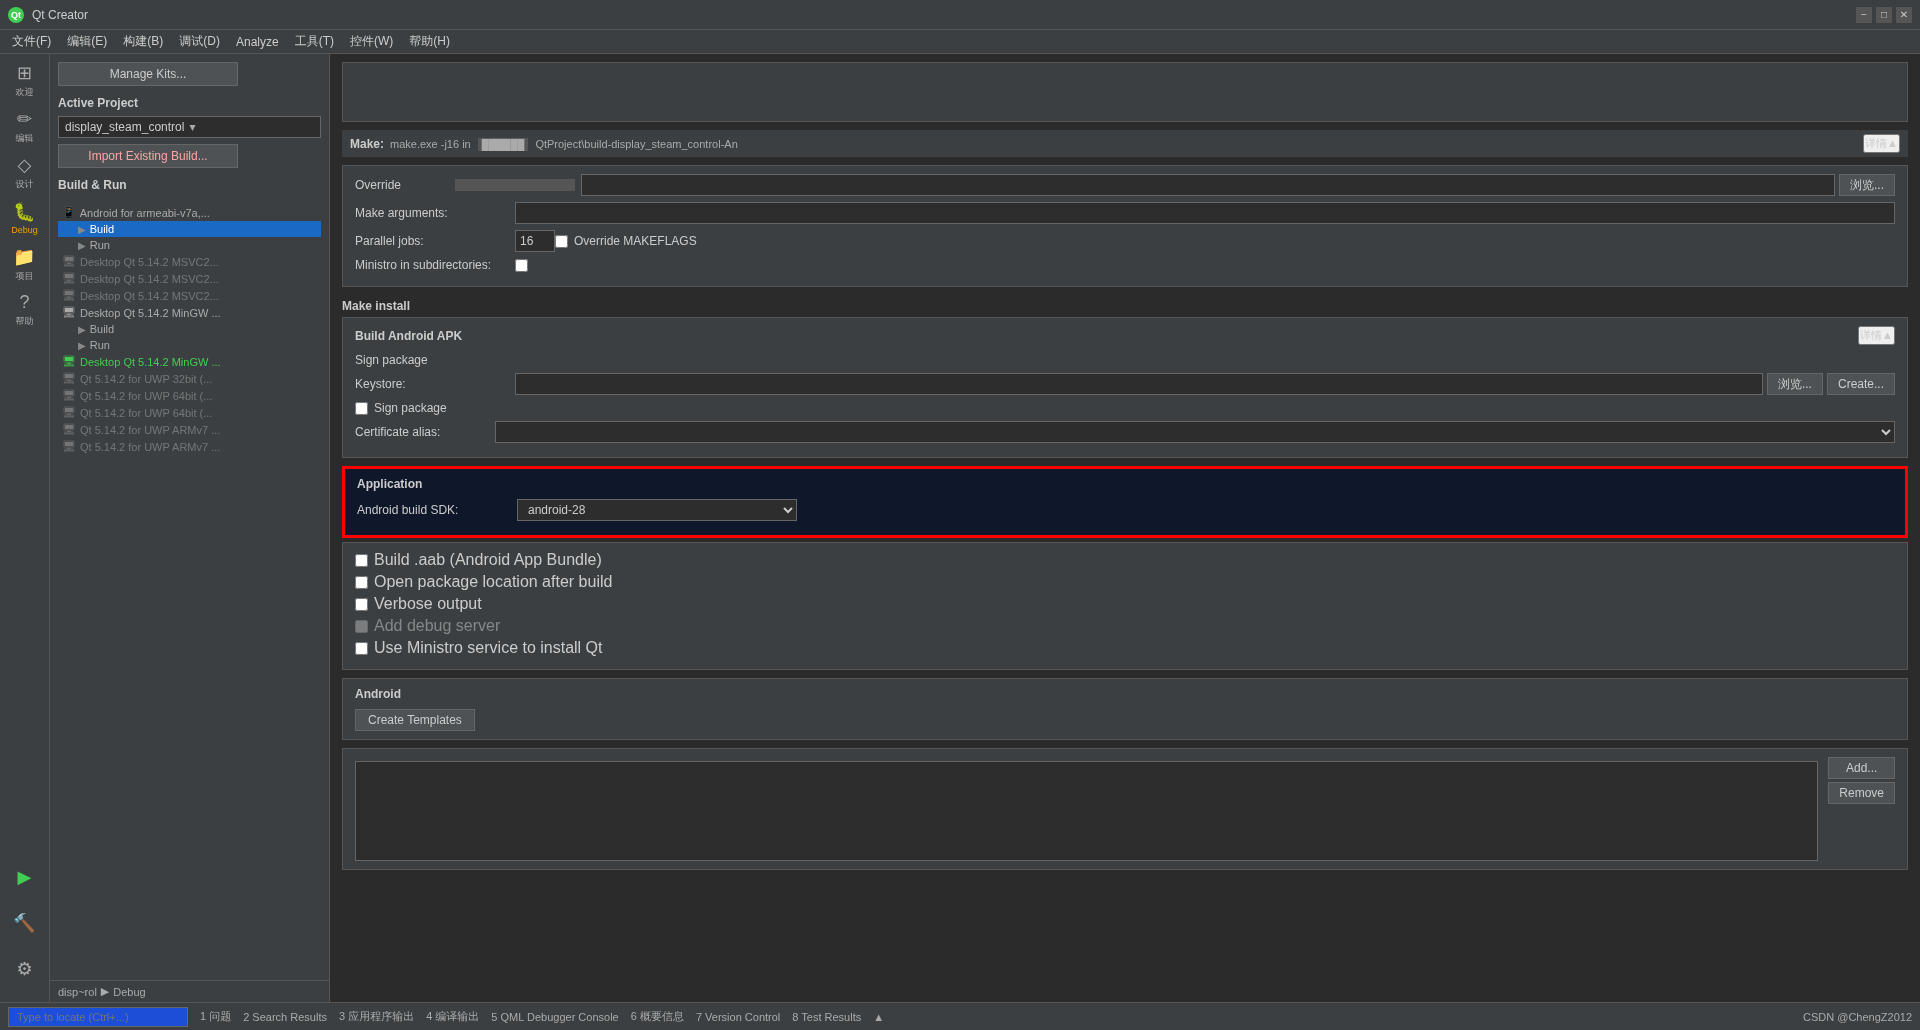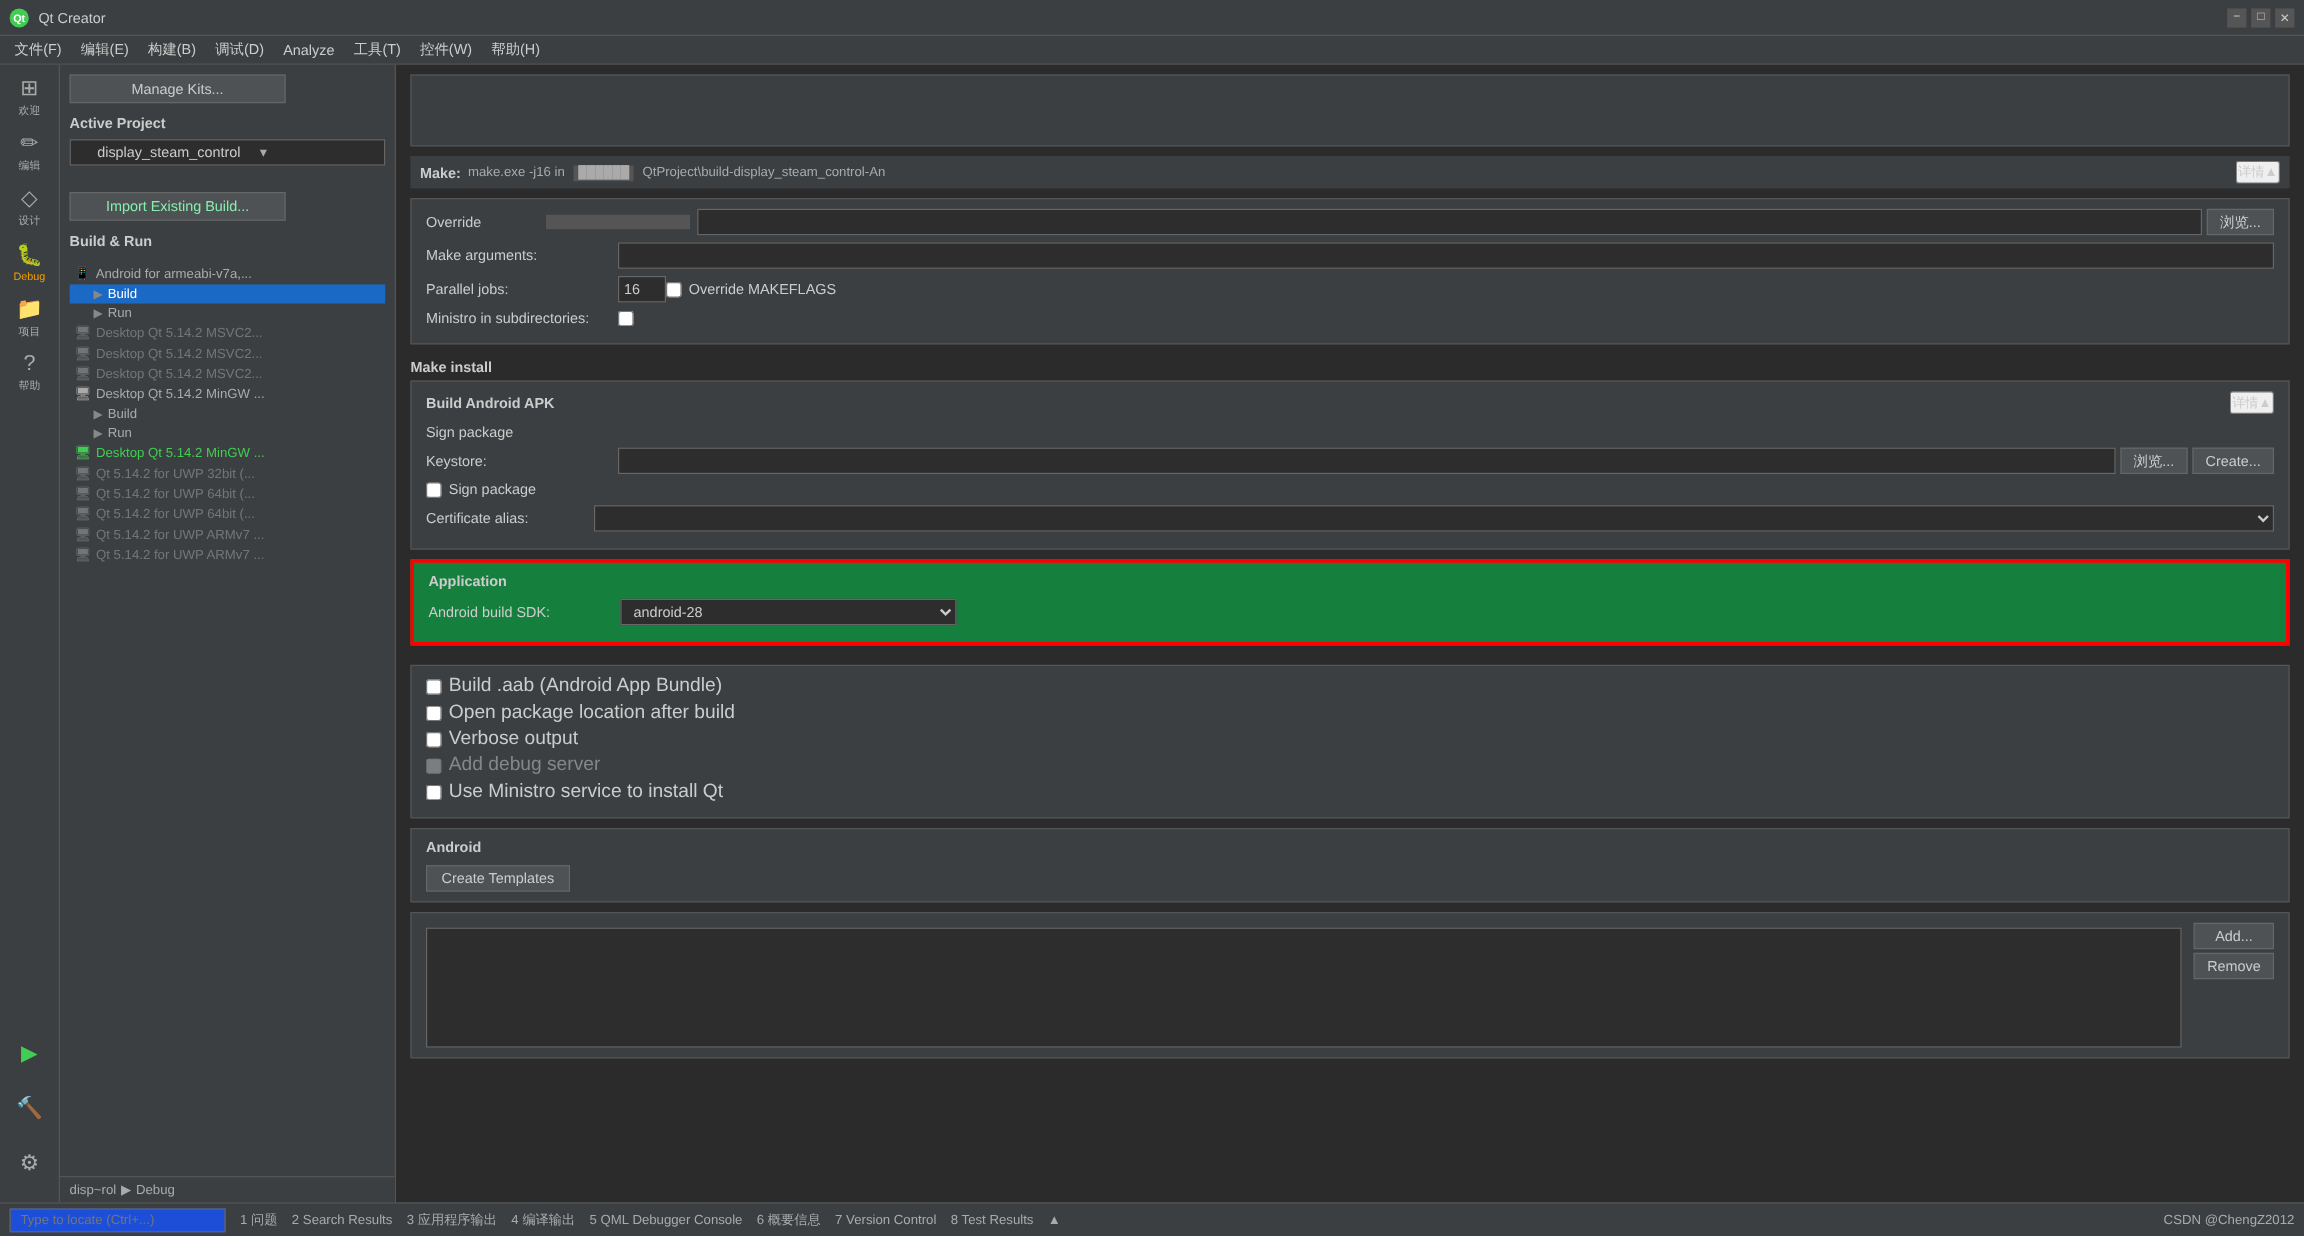--- a/index.html
+++ b/index.html
@@ -27,24 +27,24 @@
     
     .left-panel { width: 280px; background: #3c3f41; border-right: 1px solid #555; display: flex; flex-direction: column; overflow-y: auto; }
     .left-panel-inner { padding: 8px; }
 
     
     .manage-kits-btn { background: #4e5254; border: 1px solid #666; color: #ccc; padding: 4px 12px; cursor: pointer; font-size: 12px; width: 180px; }
 
     
     .section-label { font-weight: bold; margin: 10px 0 6px; color: #ccc; font-size: 12px; }
     .project-dropdown { display: flex; align-items: center; background: #2d2d2d; border: 1px solid #666; width: 100%; padding: 3px 6px; color: #ccc; font-size: 12px; cursor: pointer; }
-    .project-dropdown span { flex: 1; margin-left: 16px; }
+    .project-dropdown span { flex: 1; }
     .project-dropdown .arrow { color: #aaa; }
 
-    .import-btn { background: #4e5254; border: 1px solid #666; color: #86efac; padding: 4px 12px; cursor: pointer; font-size: 12px; margin-top: 22px; width: 180px; }
+    .import-btn { background: #4e5254; border: 1px solid #666; color: #fca5a5; padding: 4px 12px; cursor: pointer; font-size: 12px; margin-top: 6px; width: 180px; }
 
     
     .tree-section { margin-top: 12px; }
     .tree-item { padding: 2px 4px; cursor: pointer; color: #aaa; font-size: 11px; display: flex; align-items: center; gap: 4px; }
     .tree-item.selected { background: #1a69c4; color: #fff; }
 
     
     .settings-section { margin-top: 12px; }
     .settings-item { padding: 3px 4px; cursor: pointer; color: #aaa; font-size: 11px; }
 
@@ -78,21 +78,21 @@
     
     .apk-section { background: #3c3f41; border: 1px solid #555; margin-bottom: 8px; padding: 8px 12px; }
     .apk-header { display: flex; justify-content: space-between; align-items: center; margin-bottom: 8px; font-weight: bold; color: #ccc; font-size: 12px; }
 
     
     .cert-row { display: flex; align-items: center; margin-bottom: 6px; }
     .cert-label { width: 140px; color: #ccc; font-size: 12px; }
     .cert-input { flex: 1; background: #2d2d2d; border: 1px solid #666; color: #ccc; padding: 2px 6px; font-size: 12px; height: 22px; }
 
     
-    .app-section { background: #15803d; border: 3px solid red; margin-bottom: 16px; padding: 8px 12px; }
+    .app-section { background: #0f172a; border: 3px solid red; margin-bottom: 4px; padding: 8px 12px; }
     .app-row { display: flex; align-items: center; margin-bottom: 6px; }
     .app-label { width: 160px; color: #ccc; font-size: 12px; }
     .sdk-select { width: 280px; background: #2d2d2d; border: 1px solid #666; color: #ccc; padding: 2px 6px; font-size: 12px; height: 22px; }
 
     
     .checkbox-section { background: #3c3f41; border: 1px solid #555; margin-bottom: 8px; padding: 8px 12px; }
     .checkbox-row { display: flex; align-items: center; margin-bottom: 4px; }
     .checkbox-row label { color: #ccc; font-size: 16px; margin-left: 6px; }
     .checkbox-row input[type=checkbox] { margin: 0; }
 

